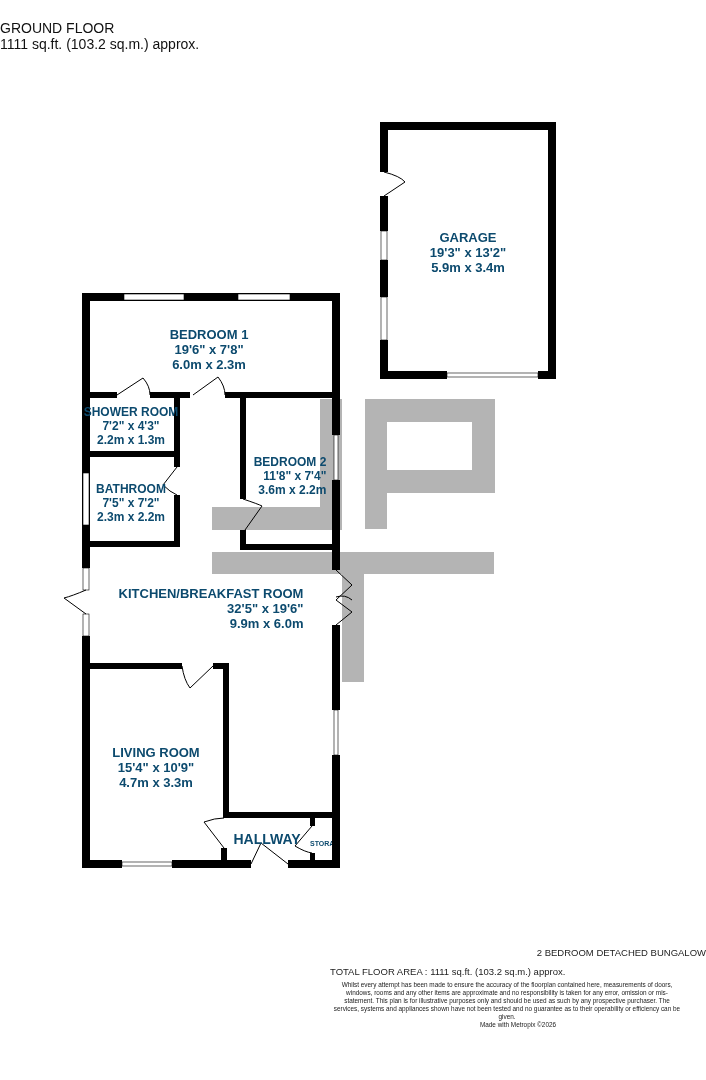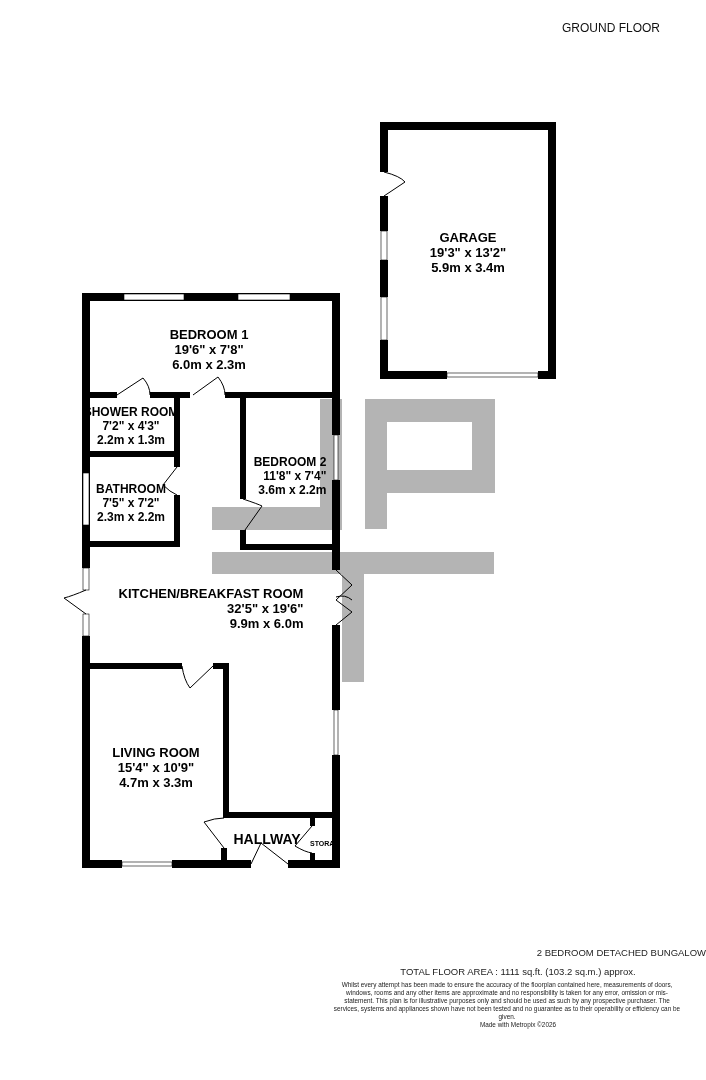--- a/index.html
+++ b/index.html
@@ -1,32 +1,33 @@
 <!DOCTYPE html>
 <html><head>
   <meta charset="utf-8">
   <style>
     html, body { margin: 0; padding: 0; background: #ffffff; }
     body { width: 706px; height: 1080px; position: relative; overflow: hidden; font-family: "Liberation Sans", sans-serif; color: #111; }
-    .header { position: absolute; left: 0; top: 20px; width: 660px; text-align: right; font-size: 12px; line-height: 16px; color: #111; }
+    .header { position: absolute; left: 0; top: 20px; width: 660px; text-align: left; font-size: 14px; line-height: 16px; color: #111; }
     .header div { white-space: nowrap; }
     svg.plan { position: absolute; left: 0; top: 0; }
-    .room-label { position: absolute; text-align: center; font-weight: bold; font-size: 13px; line-height: 15px; color: #000000; white-space: nowrap; transform: translateX(-50%); }
+    .room-label { position: absolute; text-align: center; font-weight: bold; font-size: 13px; line-height: 15px; color: #0c4a6e; white-space: nowrap; transform: translateX(-50%); }
     .room-label.small { font-size: 12px; line-height: 14px; }
     .room-label.tiny { font-size: 7px; font-weight: bold; transform: none; }
     .f-type { position: absolute; left: 330px; top: 947px; width: 376px; text-align: right; font-size: 9.5px; color: #222; }
-    .f-total { position: absolute; left: 330px; top: 966px; width: 376px; text-align: center; font-size: 9.5px; color: #222; }
+    .f-total { position: absolute; left: 330px; top: 966px; width: 376px; text-align: left; font-size: 9.5px; color: #222; }
     .f-disc { position: absolute; left: 333px; top: 981px; width: 348px; text-align: center; font-size: 6.4px; line-height: 8px; color: #222; }
     .f-made { position: absolute; left: 330px; top: 1021px; width: 376px; text-align: center; font-size: 6.4px; color: #222; }
   </style>
 </head>
 <body>
 
 <div class="header">
   <div>GROUND FLOOR</div>
+  <div>1111 sq.ft. (103.2 sq.m.) approx.</div>
 </div>
 
 <svg class="plan" width="706" height="1080" viewBox="0 0 706 1080">
 
   <g fill="#b4b4b4">
 
     <rect x="365" y="399" width="130" height="23"></rect>
     <rect x="365" y="399" width="22" height="130"></rect>
     <rect x="472" y="399" width="23" height="71"></rect>
     <rect x="365" y="470" width="130" height="23"></rect>

